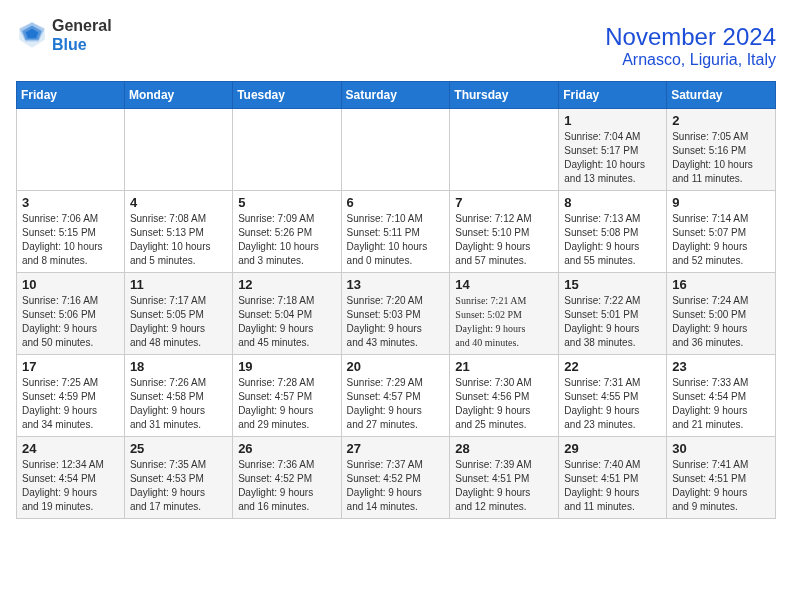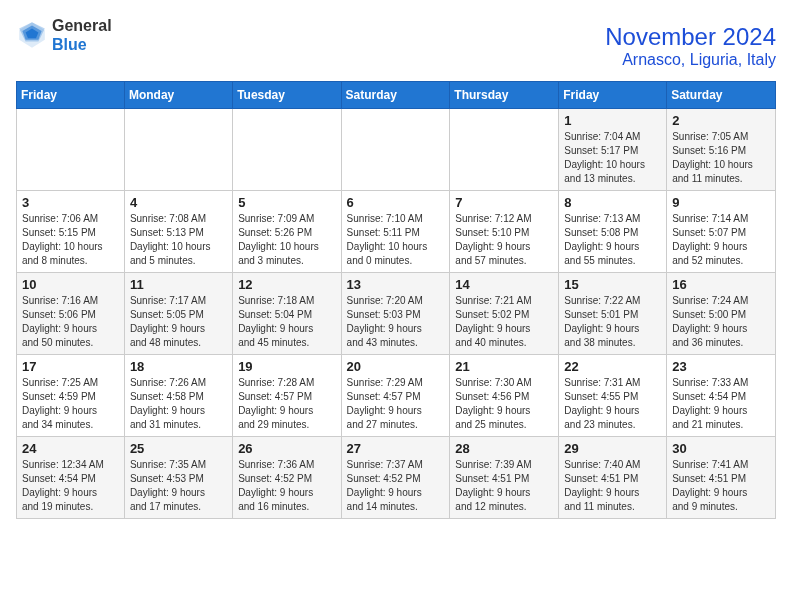--- a/index.html
+++ b/index.html
@@ -225,21 +225,21 @@
         </td>
         <td>
           <span class="day-number">13</span>
           <div class="day-info" style="white-space: pre-line;">Sunrise: 7:20 AM
 Sunset: 5:03 PM
 Daylight: 9 hours
 and 43 minutes.</div>
         </td>
         <td>
           <span class="day-number">14</span>
-          <div class="day-info" style="white-space: pre-line;">Sunrise: 7:21 AM
+          <div class="day-info" style="white-space: pre-line; font-family: Liberation Serif, serif;">Sunrise: 7:21 AM
 Sunset: 5:02 PM
 Daylight: 9 hours
 and 40 minutes.</div>
         </td>
         <td>
           <span class="day-number">15</span>
           <div class="day-info" style="white-space: pre-line;">Sunrise: 7:22 AM
 Sunset: 5:01 PM
 Daylight: 9 hours
 and 38 minutes.</div>

